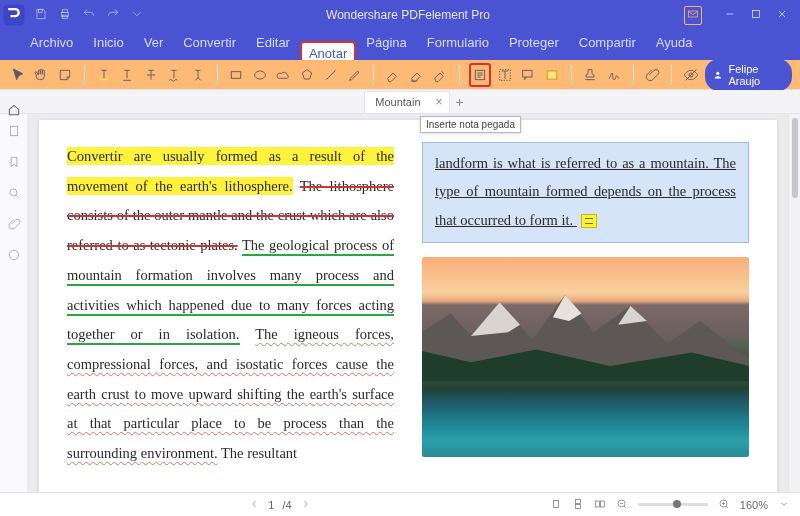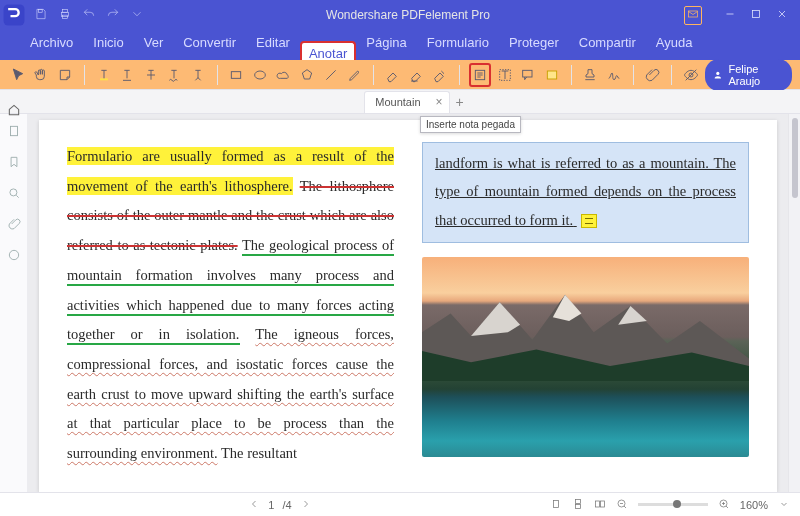--- a/index.html
+++ b/index.html
@@ -321,21 +321,21 @@
           </svg></span>
       <span><svg viewBox="0 0 24 24">
             <circle cx="12" cy="12" r="8"></circle>
           </svg></span>
     </div>
 
     <div class="docarea">
       <div class="page">
         <div class="col col-left">
           <p>
-            <span class="hl">Formulario are usually formed as a result of the movement of the earth's lithosphere.</span>
+            <span class="hl">Convertir are usually formed as a result of the movement of the earth's lithosphere.</span>
             <span> </span>
             <span class="strike">The lithosphere consists of the outer mantle and the crust which are also referred to as tectonic plates.</span>
             <span> </span>
             <span class="under-green">The geological process of mountain formation involves many process and activities which happened due to many forces acting together or in isolation.</span>
             <span> </span>
             <span class="under-squiggle">The igneous forces, compressional forces, and isostatic forces cause the earth crust to move upward shifting the earth's surface at that particular place to be process than the surrounding environment.</span>
             <span> </span>
             <span>The resultant</span>
           </p>
         </div>

